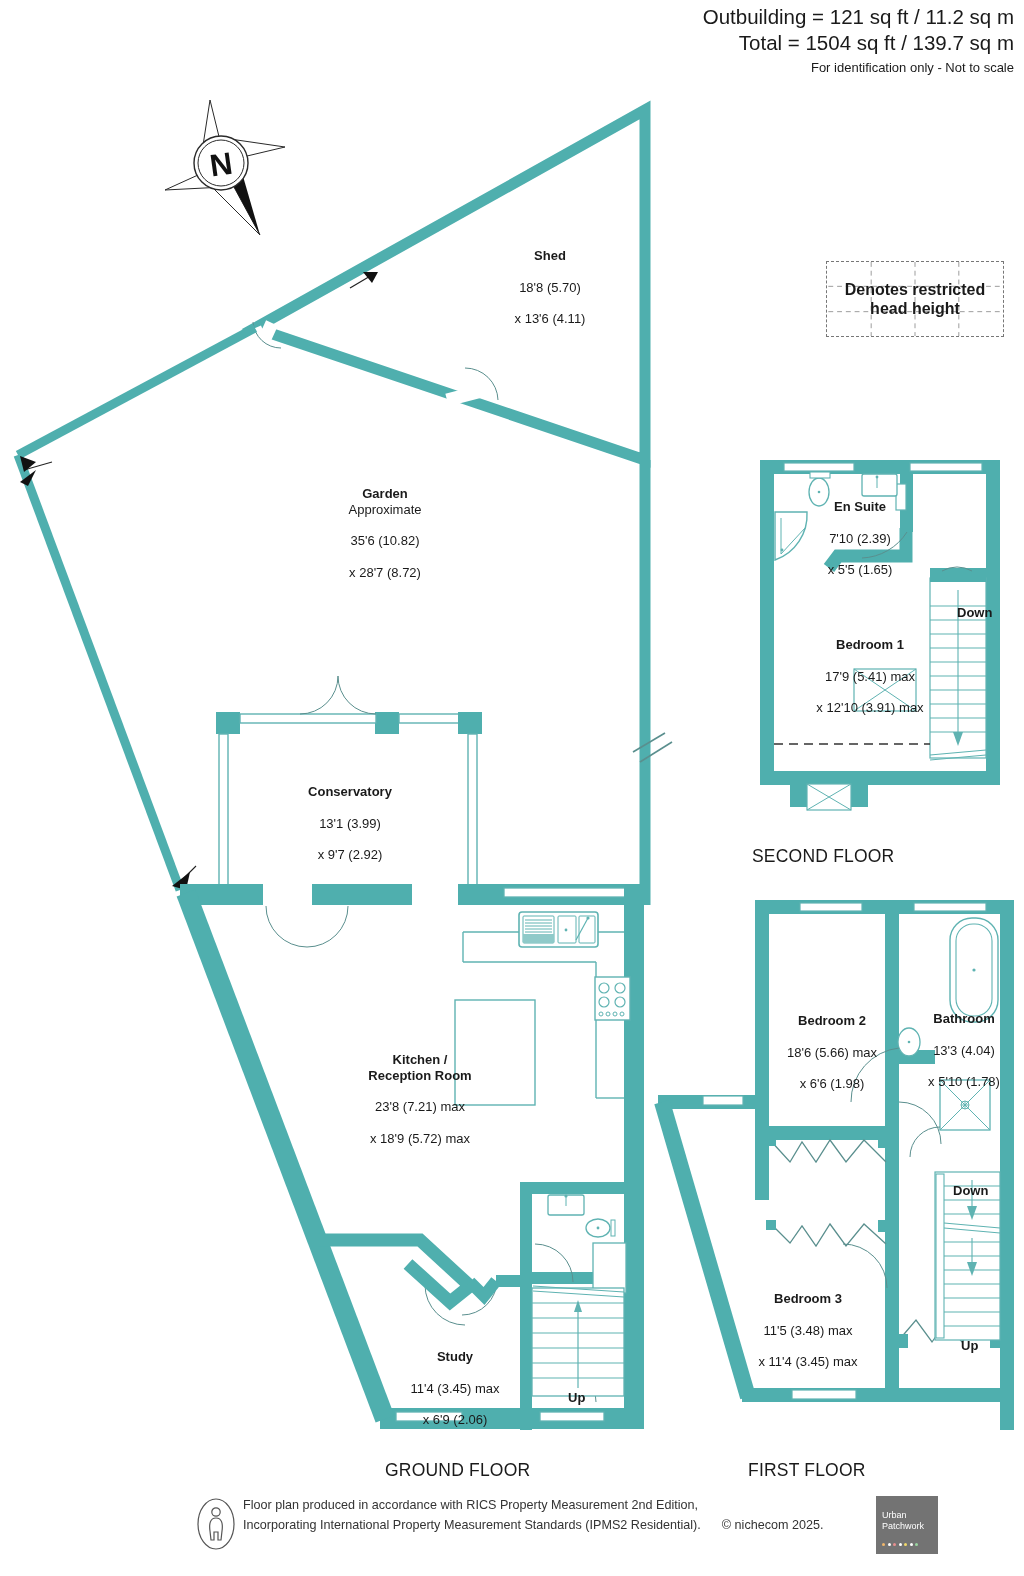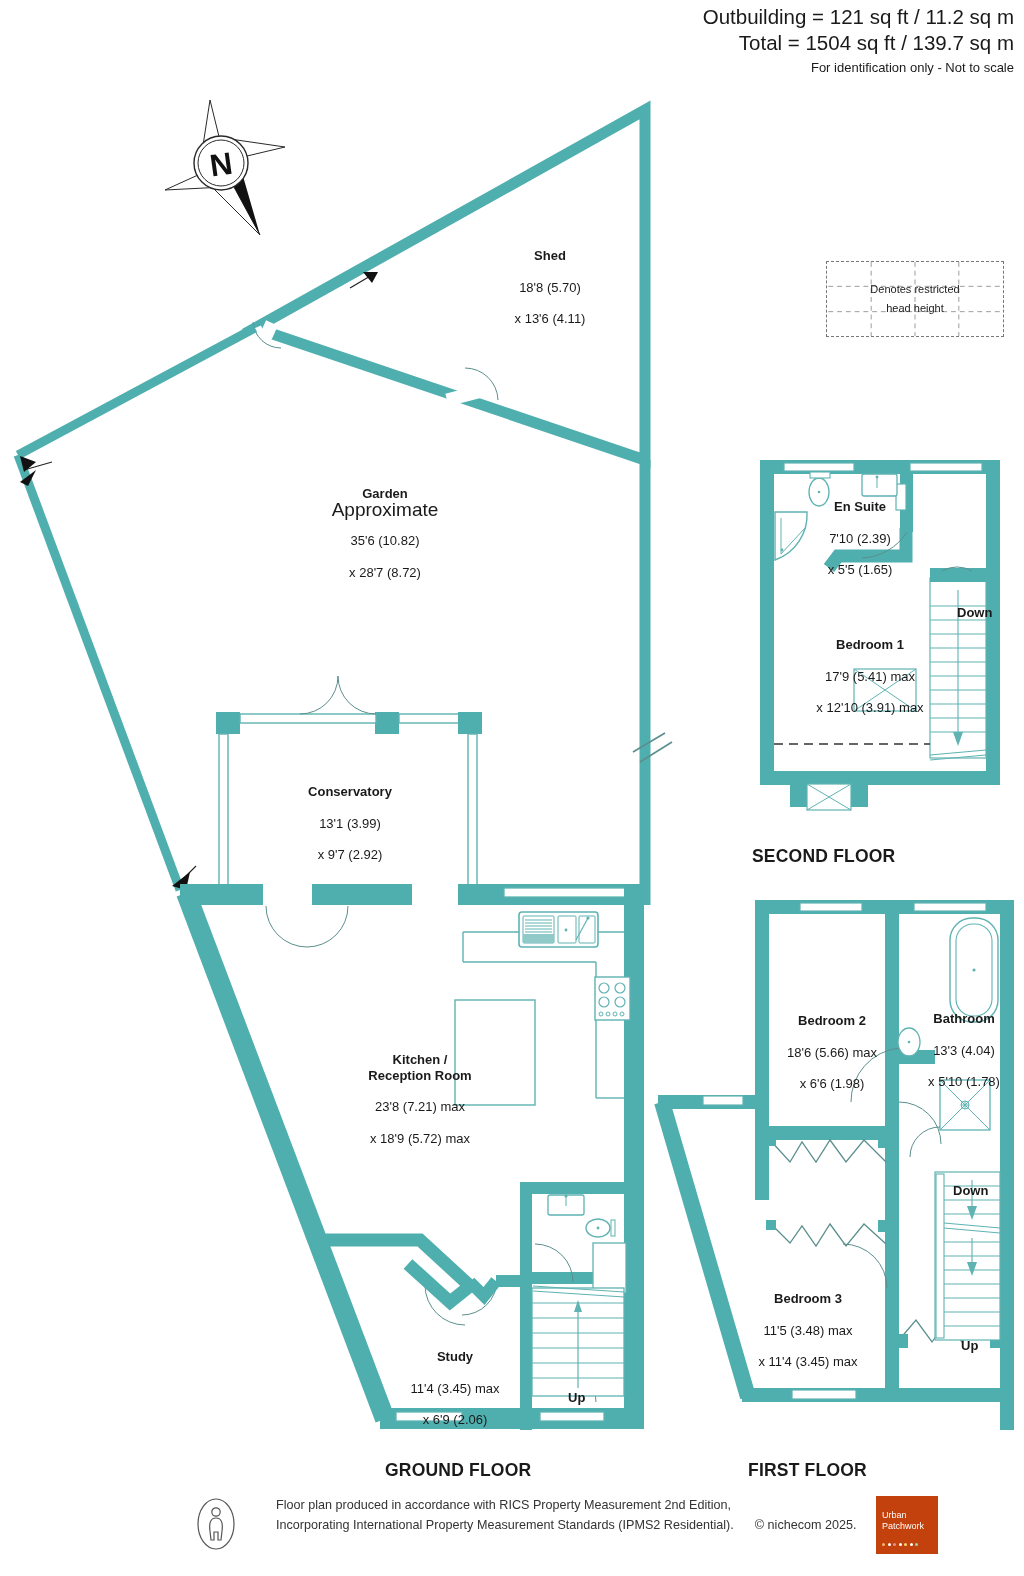--- a/index.html
+++ b/index.html
@@ -14,33 +14,33 @@
   .hdr-line{font-size:20.5px;line-height:26px;font-weight:normal;}
   #hdr-note{font-size:13px;line-height:20px;margin-top:2px;}
   
   #compass{left:160px;top:95px;width:130px;height:145px;}
   
   #legend-box{
     left:826px;top:261px;width:178px;height:76px;
     border:1px dashed #777;box-sizing:border-box;
     display:flex;align-items:center;justify-content:center;text-align:center;
   }
-  #legend-box .legend-text{font-size:11px;font-weight:normal;line-height:19px;position:relative;z-index:2;}
+  #legend-box .legend-text{font-size:16px;font-weight:bold;line-height:19px;position:relative;z-index:2;}
   .legend-grid{position:absolute;left:0;top:0;width:100%;height:100%;z-index:1;}
   
   .room-label{text-align:center;line-height:15.5px;}
   .room-label .rname{font-weight:bold;font-size:13px;display:block;}
   .room-label .rdim{font-size:13px;display:block;white-space:nowrap;margin-top:16px;}
-  .room-label .rsub{font-size:19px;display:block;}
+  .room-label .rsub{font-size:13px;display:block;}
   .stair-label{font-size:13px;font-weight:bold;}
-  .floor-title{font-size:17.5px;font-weight:bold;letter-spacing:0.2px;}
-  #footer-text{left:243px;top:1496px;width:620px;font-size:12.6px;line-height:19.5px;color:#333;margin-left:33px;}
+  .floor-title{font-size:17.5px;font-weight:normal;letter-spacing:0.2px;}
+  #footer-text{left:243px;top:1496px;width:620px;font-size:12.6px;line-height:19.5px;color:#333;}
   #ipms-icon{left:196px;top:1498px;width:40px;height:52px;}
   #brand-logo{
-    left:876px;top:1496px;width:62px;height:58px;background:#c2410c;
+    left:876px;top:1496px;width:62px;height:58px;background:#737373;
     color:#fff;padding:0;box-sizing:border-box;
   }
   #brand-logo .bl1,#brand-logo .bl2{font-size:9px;line-height:11px;display:block;padding-left:6px;}
   #brand-logo .bl1{padding-top:14px;}
   #brand-logo .dots{padding-left:6px;padding-top:3px;}
   #brand-logo .dots i{display:inline-block;width:3px;height:3px;border-radius:50%;margin-right:2.5px;background:#fff;}
   svg{display:block;}
 </style>
 </head>
 <body>

